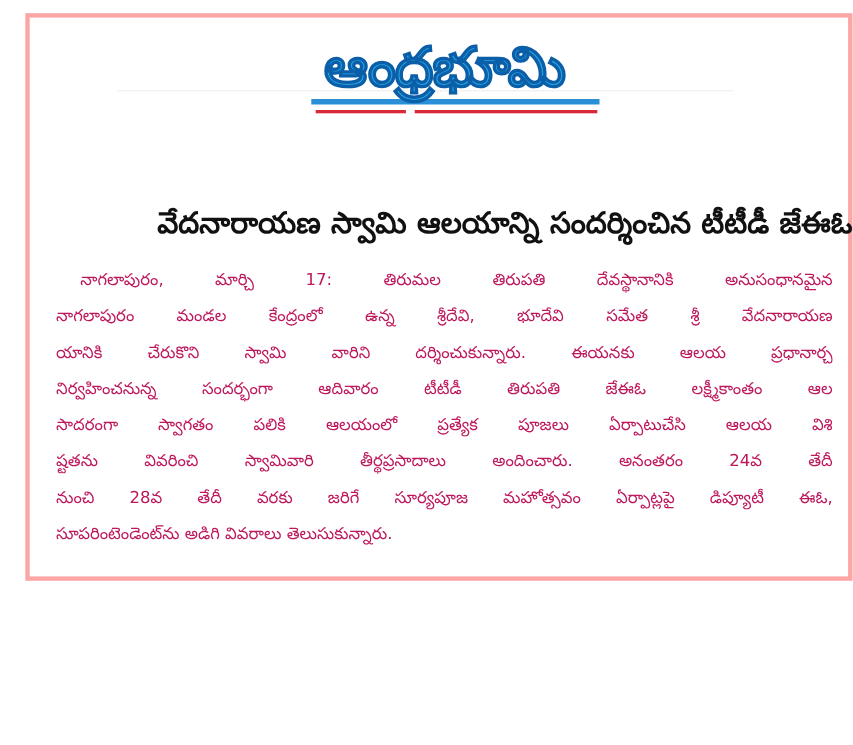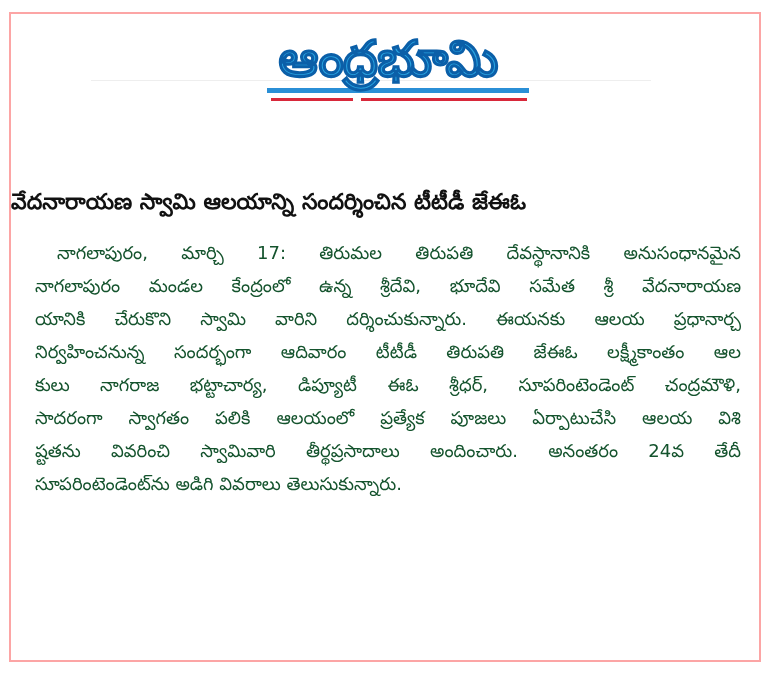--- a/index.html
+++ b/index.html
@@ -1,42 +1,42 @@
 <!DOCTYPE html>
 <html><head>
   <meta charset="utf-8">
   <style>
     html, body { margin: 0; padding: 0; background: #ffffff; }
     body { width: 775px; height: 677px; position: relative; overflow: hidden; font-family: "DejaVu Sans", sans-serif; }
     .frame {
-      position: absolute; left: 9px; top: 12px; width: 752px; height: 650px;
-      border: 2px solid #fca5a5; box-sizing: border-box; background: #fff;
+      position: absolute; left: 23px; top: 12px; width: 752px; height: 516px;
+      border: 4px solid #fca5a5; box-sizing: border-box; background: #fff;
     }
     .logo-wrap { position: absolute; left: 232px; top: 14px; width: 290px; height: 72px; }
     .logo-text {
       position: absolute; left: 0; top: 0; width: 290px; text-align: center;
       font-family: "DejaVu Sans", sans-serif; font-weight: bold; font-size: 50px; line-height: 62px;
       color: #29a3e0; -webkit-text-stroke: 1.5px #0b5fa8; letter-spacing: -1px;
     }
     .logo-rule-blue { position: absolute; left: 24px; top: 60px; width: 262px; height: 5px; background: #2a8fd6; }
     .logo-rule-red-1 { position: absolute; left: 28px; top: 70px; width: 82px; height: 3px; background: #d8283a; }
     .logo-rule-red-2 { position: absolute; left: 118px; top: 70px; width: 166px; height: 3px; background: #d8283a; }
     .logo-shadow-line { position: absolute; left: 80px; top: 66px; width: 560px; height: 1px; background: #eeeeee; }
     .dateline {
       position: absolute; left: 112px; top: 96px; width: 520px; height: 50px;
       background: #ebebeb; display: flex; align-items: center; justify-content: center;
       font-family: "DejaVu Sans", sans-serif; font-weight: bold; font-size: 27px; color: #111;
     }
     .headline {
-      position: absolute; left: 0; top: 168px; width: 748px; text-align: left;
-      font-family: "DejaVu Sans", sans-serif; font-weight: bold; font-size: 22px; color: #111; line-height: 40px;
+      position: absolute; left: 0; top: 168px; width: 748px; text-align: right;
+      font-family: "DejaVu Sans", sans-serif; font-weight: bold; font-size: 27px; color: #111; line-height: 40px;
     }
     .body {
       position: absolute; left: 24px; top: 222px; width: 706px;
-      font-family: "DejaVu Sans", sans-serif; font-size: 18px; color: #14532d; line-height: 33px;
+      font-family: "DejaVu Sans", sans-serif; font-size: 15px; color: #be185d; line-height: 33px;
     }
     .line { white-space: nowrap; overflow: hidden; text-align: justify; text-align-last: justify; height: 33px; }
     .line.first { padding-left: 22px; }
     .line.last { text-align-last: left; }
   </style>
 </head>
 <body>
 
 <div class="frame">
   <div class="logo-shadow-line"></div>
@@ -48,18 +48,18 @@
   </div>
 
 
   <div class="headline">వేదనారాయణ స్వామి ఆలయాన్ని సందర్శించిన టీటీడీ జేఈఓ</div>
 
   <div class="body">
     <div class="line first">నాగలాపురం, మార్చి 17: తిరుమల తిరుపతి దేవస్థానానికి అనుసంధానమైన</div>
     <div class="line">నాగలాపురం మండల కేంద్రంలో ఉన్న శ్రీదేవి, భూదేవి సమేత శ్రీ వేదనారాయణ</div>
     <div class="line">యానికి చేరుకొని స్వామి వారిని దర్శించుకున్నారు. ఈయనకు ఆలయ ప్రధానార్చ</div>
     <div class="line">నిర్వహించనున్న సందర్భంగా ఆదివారం టీటీడీ తిరుపతి జేఈఓ లక్ష్మీకాంతం ఆల</div>
-    <div class="line">కులు నాగరాజ భట్టాచార్య, డిప్యూటీ ఈఓ శ్రీధర్, సూపరింటెండెంట్ చంద్రమౌళి,</div>
     <div class="line">సాదరంగా స్వాగతం పలికి ఆలయంలో ప్రత్యేక పూజలు ఏర్పాటుచేసి ఆలయ విశి</div>
     <div class="line">ష్టతను వివరించి స్వామివారి తీర్థప్రసాదాలు అందించారు. అనంతరం 24వ తేదీ</div>
+    <div class="line">నుంచి 28వ తేదీ వరకు జరిగే సూర్యపూజ మహోత్సవం ఏర్పాట్లపై డిప్యూటీ ఈఓ,</div>
     <div class="line last">సూపరింటెండెంట్‌ను అడిగి వివరాలు తెలుసుకున్నారు.</div>
   </div>
 </div>
 
 </body></html>

